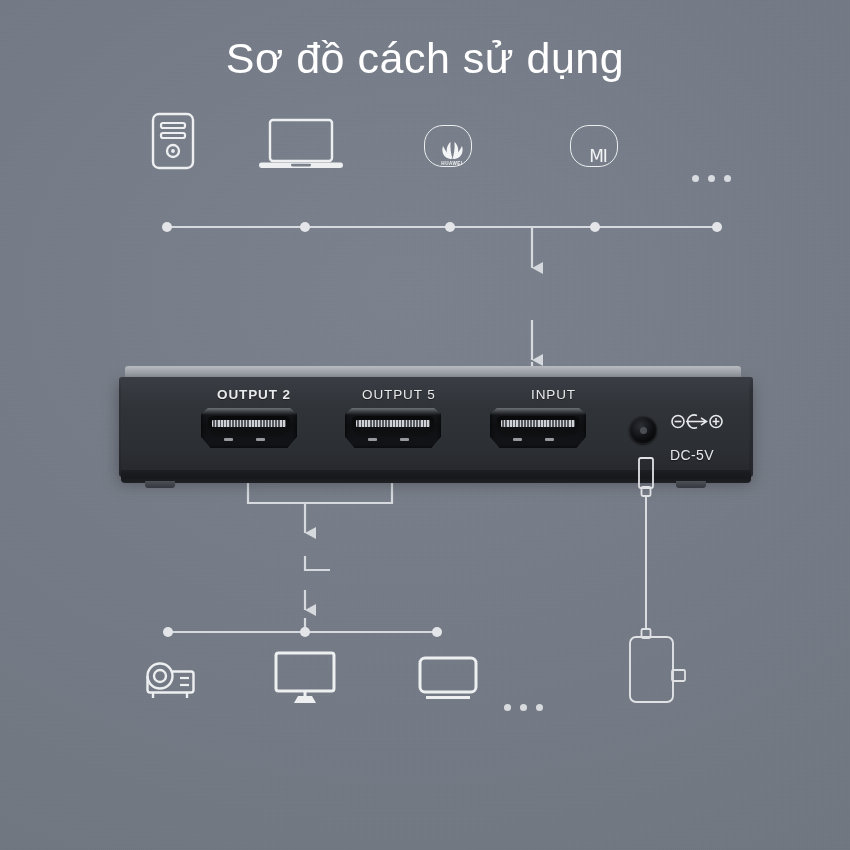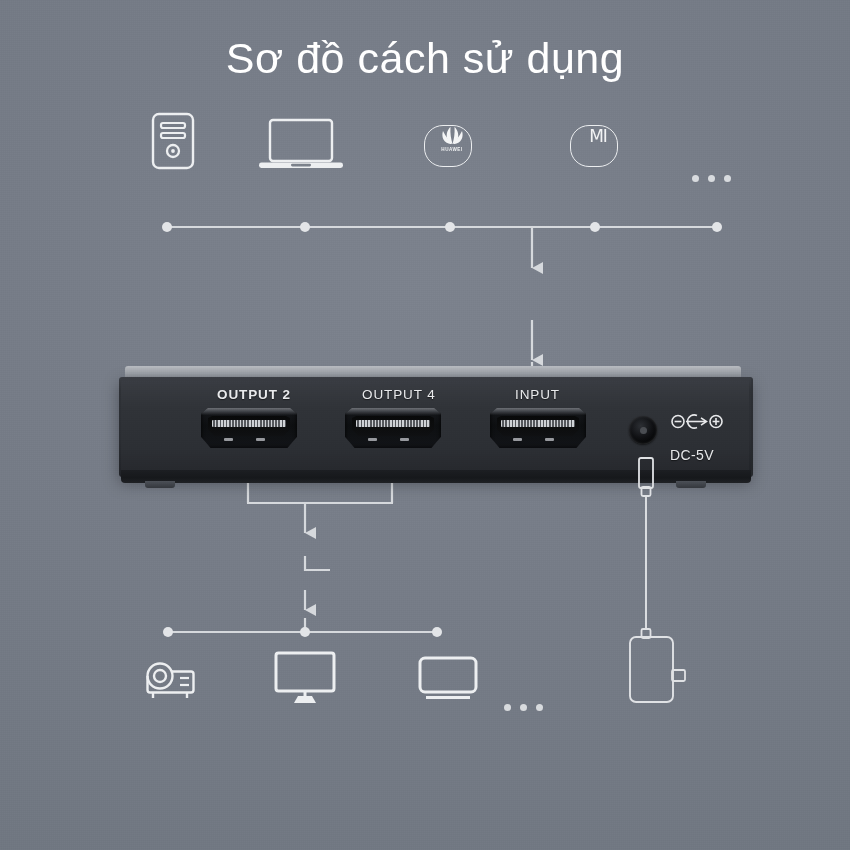--- a/index.html
+++ b/index.html
@@ -232,21 +232,21 @@
 
   
   .logo-box {
     width: 46px;
     height: 40px;
     border: 1.6px solid #eceef0;
     border-radius: 19px;
     display: flex;
     flex-direction: column;
     align-items: center;
-    justify-content: flex-start;
+    justify-content: flex-end;
     padding-left: 8px;
   }
   .brand-text {
     color: #f2f3f4;
     font-size: 4.6px;
     letter-spacing: .5px;
     margin-top: 1.5px;
     font-weight: 700;
   }
   .mi-text {
@@ -351,22 +351,22 @@
   <div id="device">
     <div id="dev-topstrip"></div>
     <div id="dev-rightwedge"></div>
     <div id="dev-body"></div>
     <div id="dev-face"></div>
     <div id="dev-bottomlip"></div>
     <div class="dev-foot" style="left:26px;"></div>
     <div class="dev-foot" style="left:557px;"></div>
 
     <div class="port-label" style="left:98px; top:21px;font-weight:bold;">OUTPUT 2</div>
-    <div class="port-label" style="left:243px; top:21px;">OUTPUT 4</div>
-    <div class="port-label" style="left:396px; top:21px;">INPUT</div>
+    <div class="port-label" style="left:243px; top:21px;">OUTPUT 5</div>
+    <div class="port-label" style="left:412px; top:21px;">INPUT</div>
 
     <div class="hdmi" style="left:82px; top:42px;">
       <div class="shell"></div>
       <div class="rim"></div>
       <div class="mouth"></div>
       <div class="pins"></div>
       <div class="tab1"></div>
       <div class="tab2"></div>
     </div>
 

